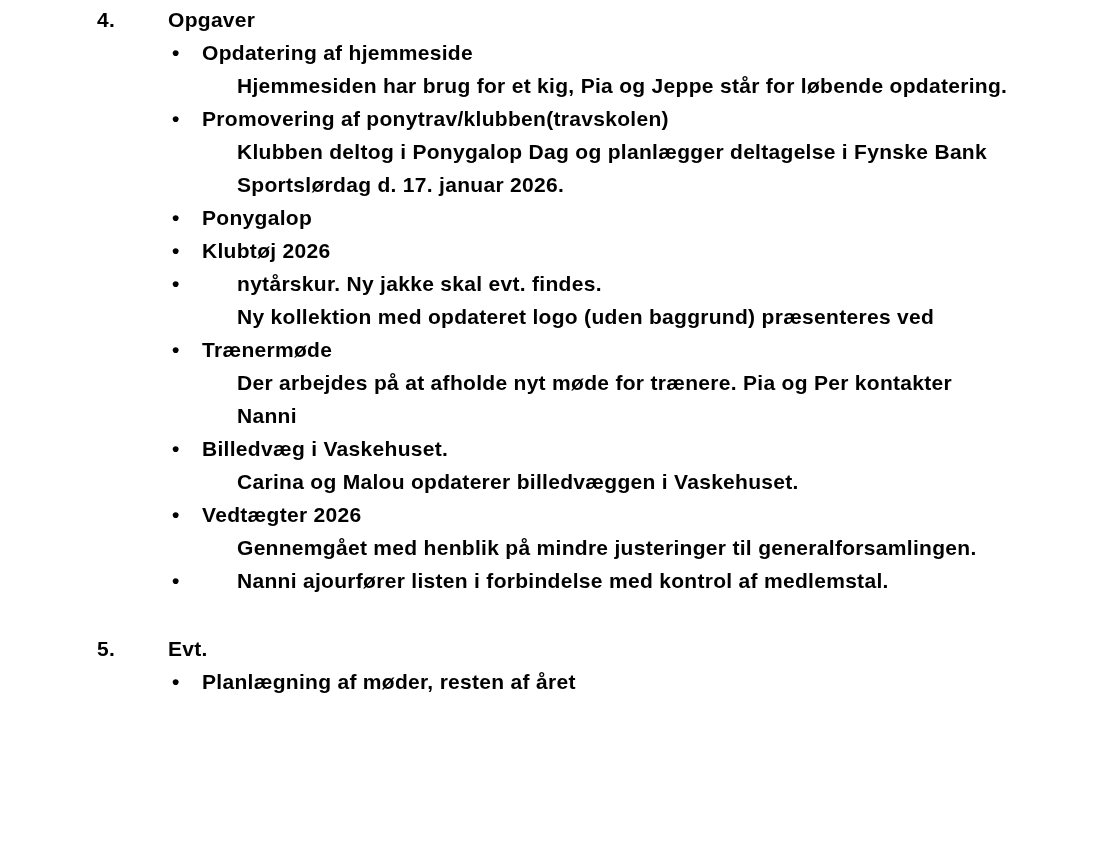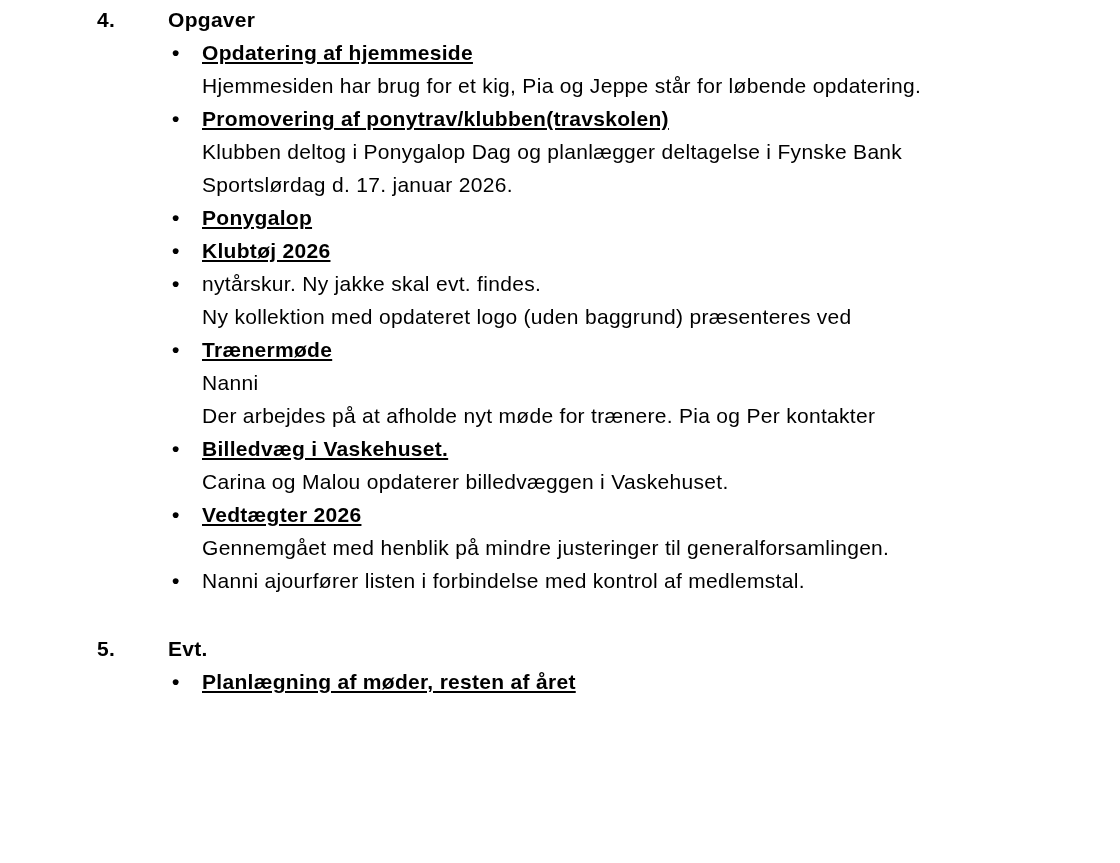--- a/index.html
+++ b/index.html
@@ -40,25 +40,25 @@
   }
   .bullet {
     position: absolute;
     left: 75px;
     top: 0;
     font-weight: 700;
   }
   .item-heading {
     font-weight: 700;
     white-space: nowrap;
-    text-decoration: underline;
   }
   .item-line {
-    font-weight: 400;
+    font-weight: 700;
     white-space: nowrap;
+    margin-left: 35px;
   }
 </style>
 </head>
 <body>
 
 <main class="doc">
     <section class="section">
       <div class="section-header">
         <span class="section-number">4.</span>
         <span class="section-title">Opgaver</span>
@@ -84,22 +84,22 @@
           <div class="item-heading">Klubtøj 2026</div>
         </div>
         <div class="item">
           <span class="bullet">•</span>
           <div class="item-line">nytårskur. Ny jakke skal evt. findes.</div>
           <div class="item-line">Ny kollektion med opdateret logo (uden baggrund) præsenteres ved</div>
         </div>
         <div class="item">
           <span class="bullet">•</span>
           <div class="item-heading">Trænermøde</div>
+          <div class="item-line">Der arbejdes på at afholde nyt møde for trænere. Pia og Per kontakter</div>
           <div class="item-line">Nanni</div>
-          <div class="item-line">Der arbejdes på at afholde nyt møde for trænere. Pia og Per kontakter</div>
         </div>
         <div class="item">
           <span class="bullet">•</span>
           <div class="item-heading">Billedvæg i Vaskehuset.</div>
           <div class="item-line">Carina og Malou opdaterer billedvæggen i Vaskehuset.</div>
         </div>
         <div class="item">
           <span class="bullet">•</span>
           <div class="item-heading">Vedtægter 2026</div>
           <div class="item-line">Gennemgået med henblik på mindre justeringer til generalforsamlingen.</div>

